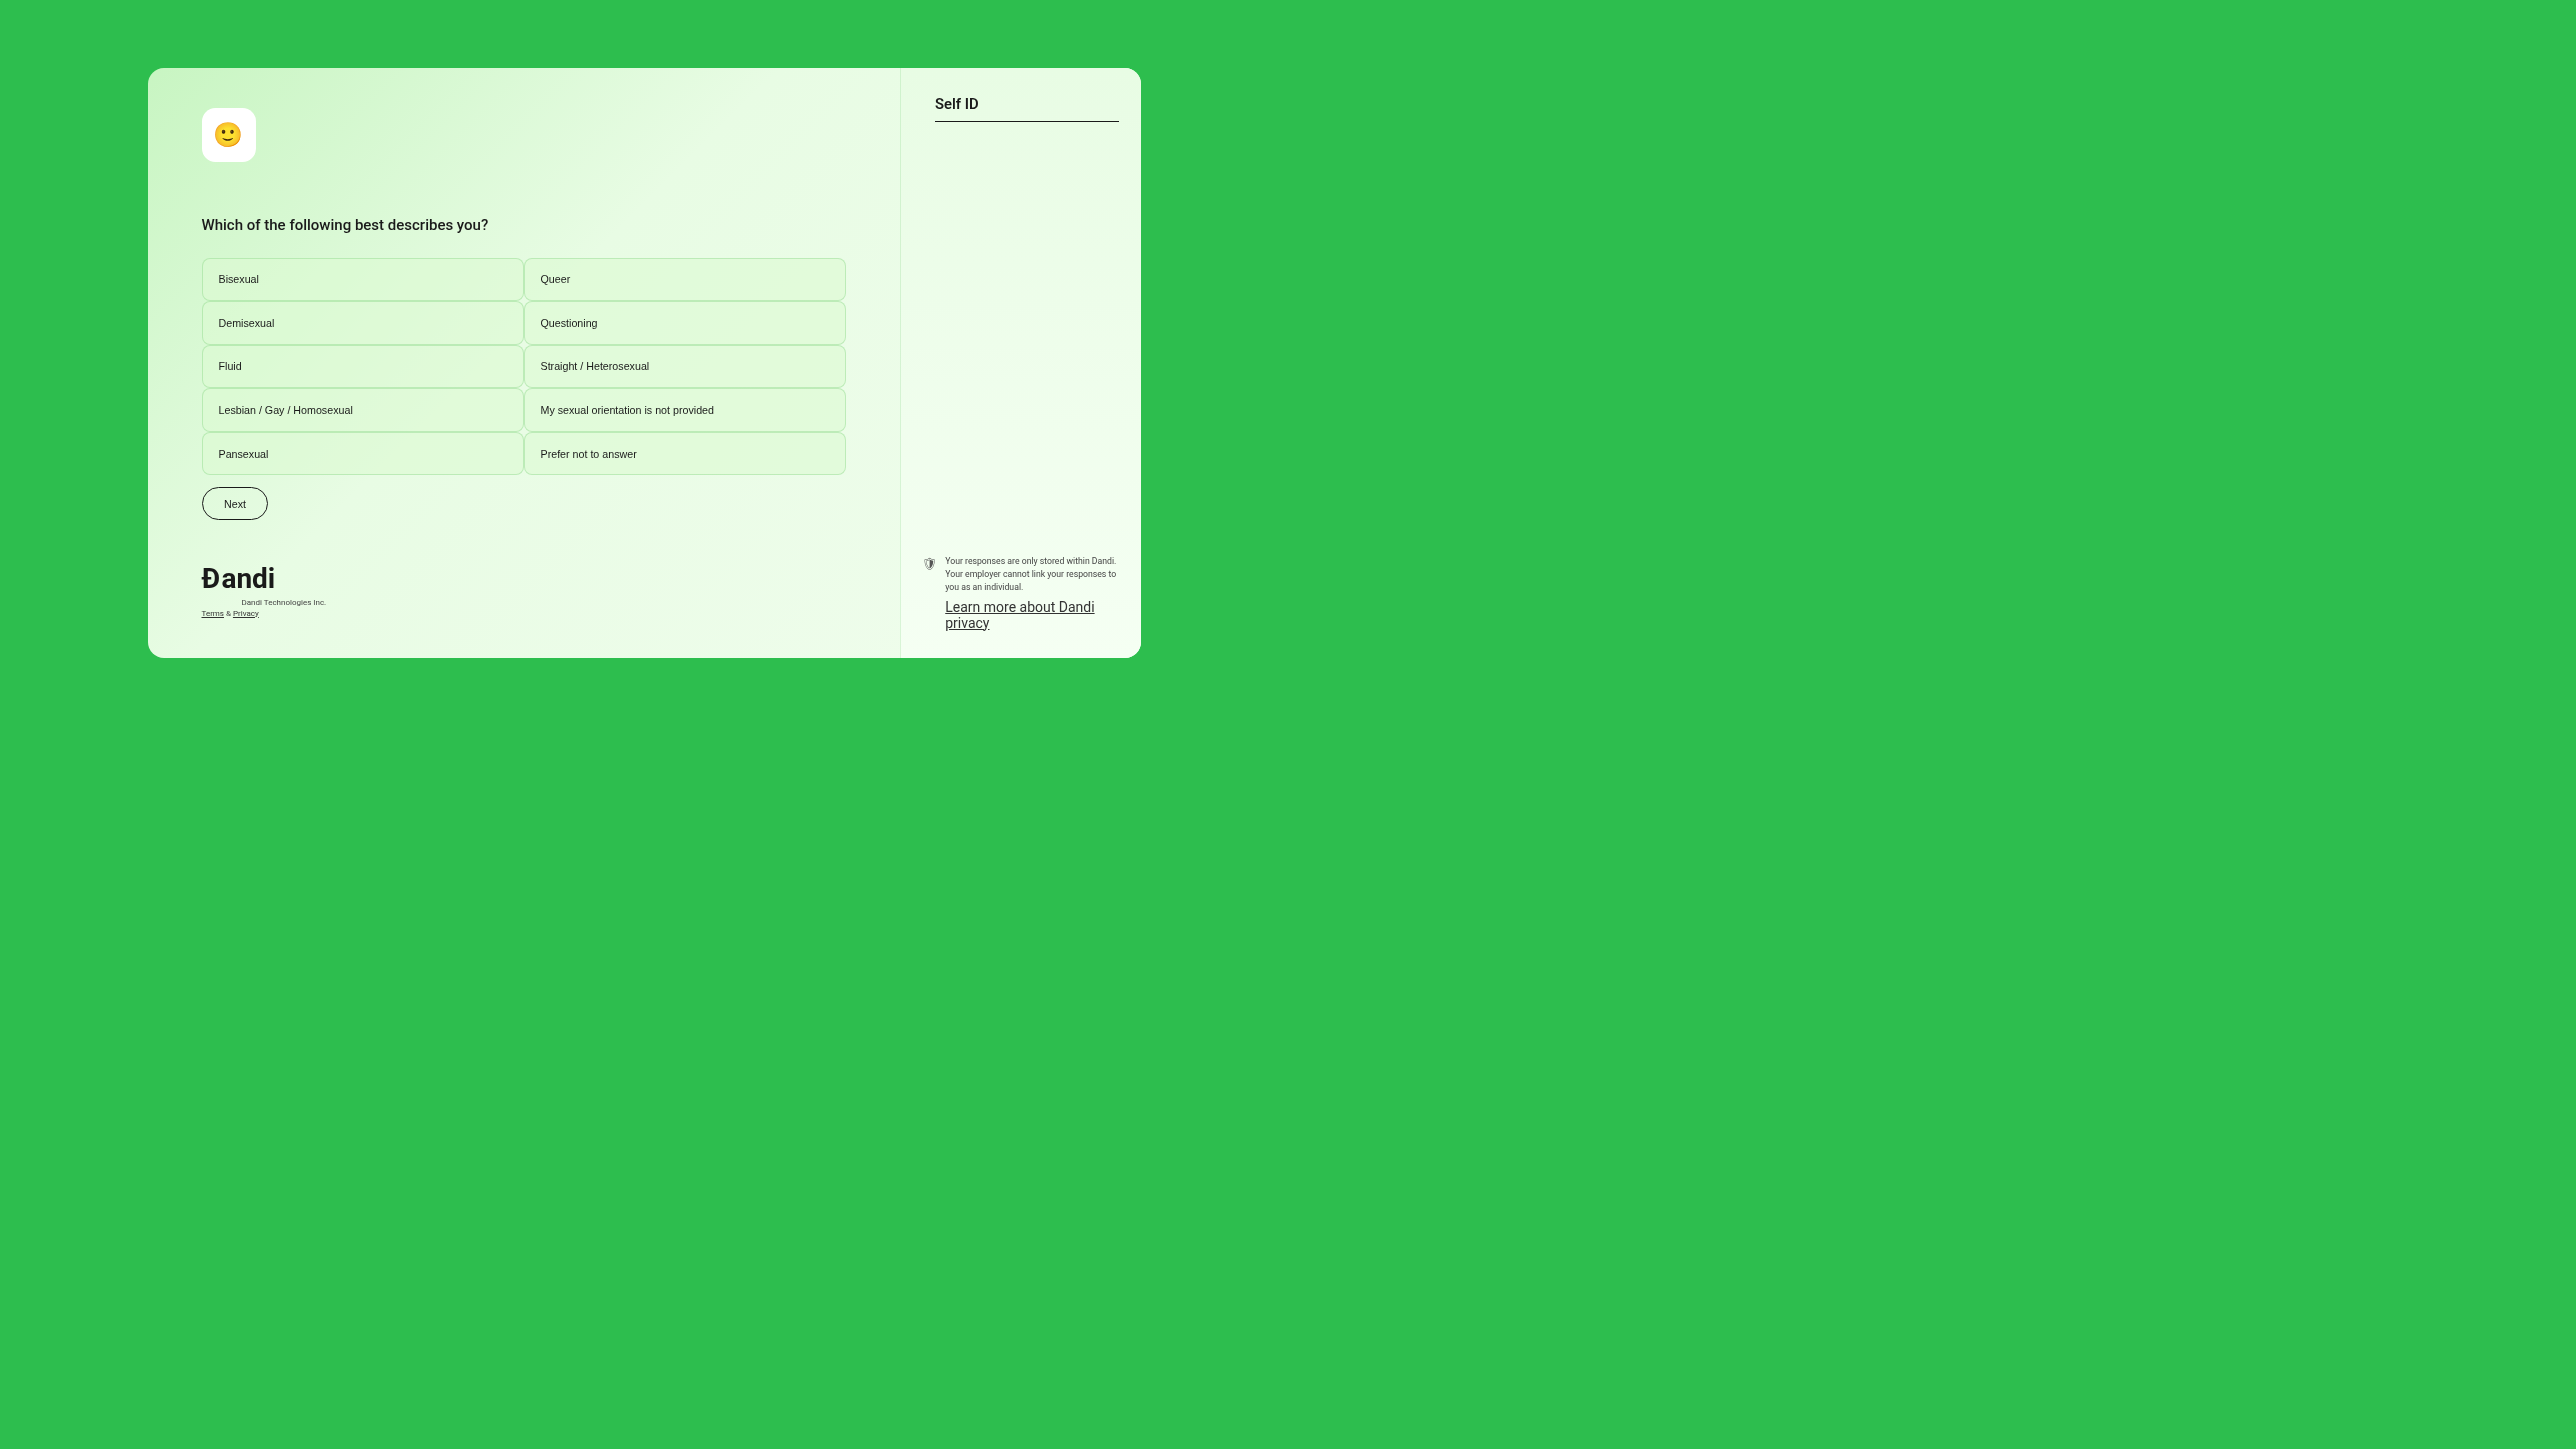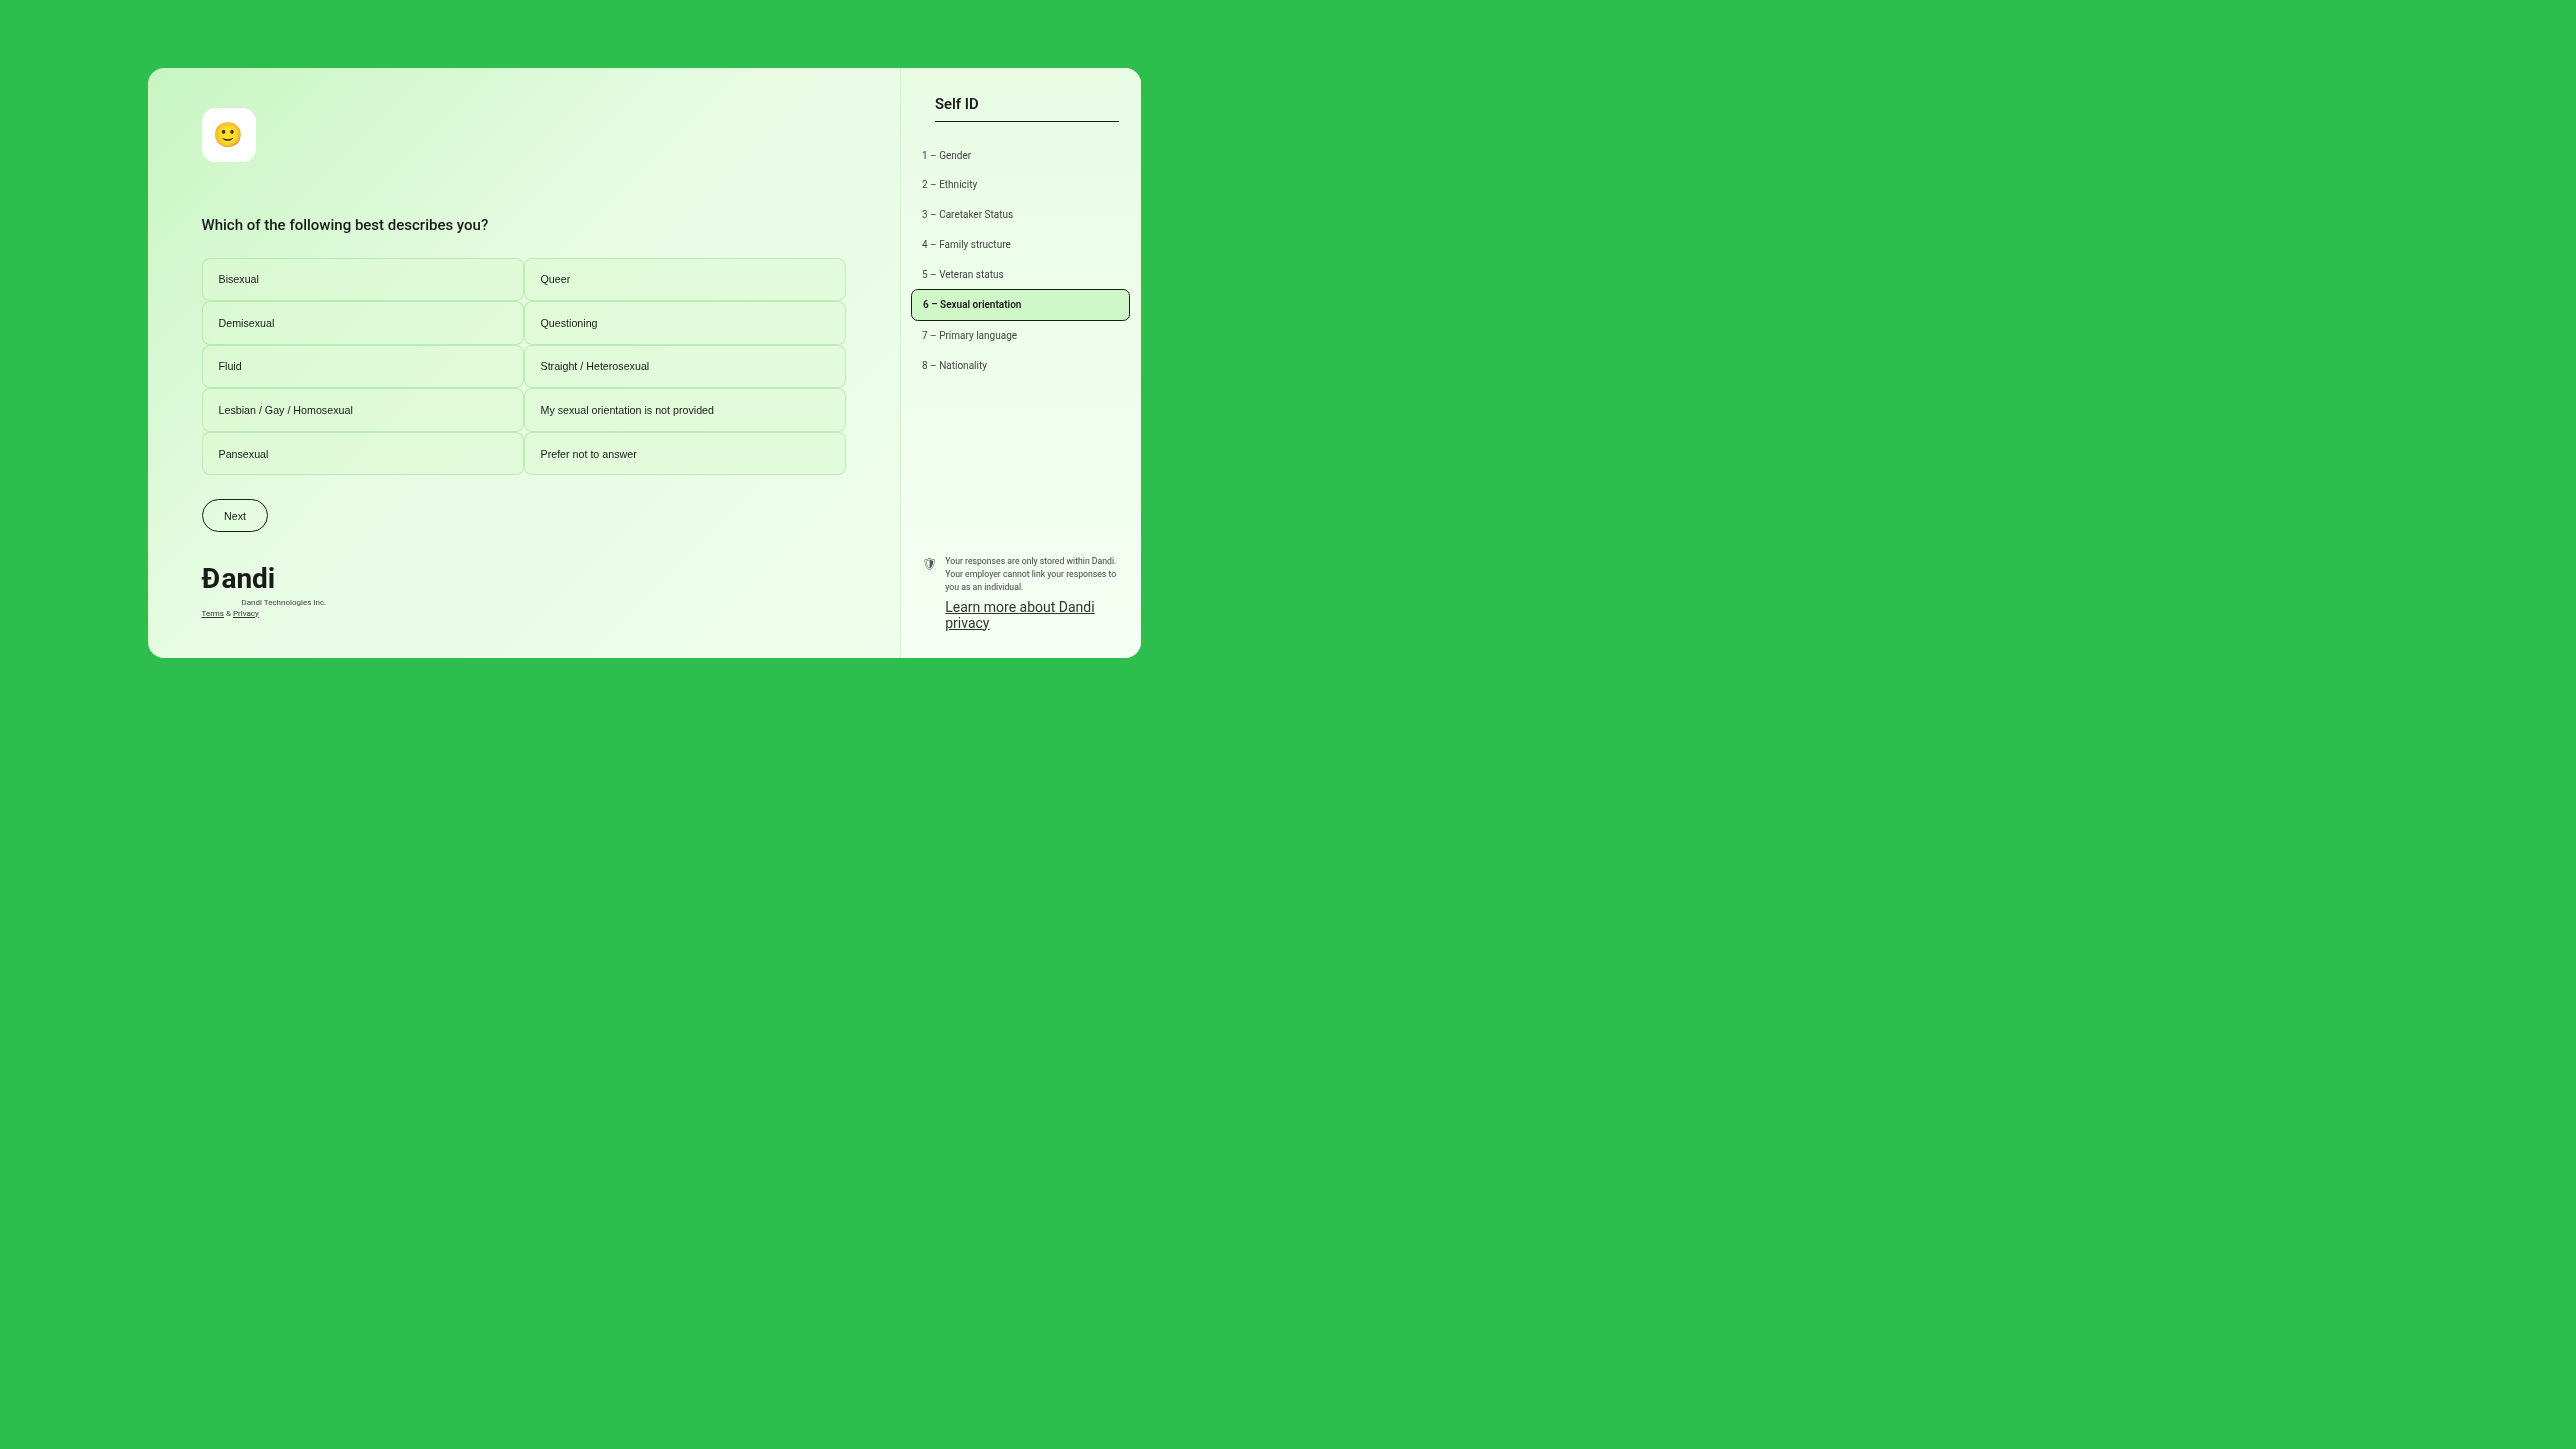--- a/index.html
+++ b/index.html
@@ -67,21 +67,21 @@
       font-size: 15px;
       font-weight: 500;
       color: #1a1a1a;
       margin-bottom: 24px;
     }
 
     .options-grid {
       display: grid;
       grid-template-columns: 1fr 1fr;
       gap: 0;
-      margin-bottom: 24px;
+      margin-bottom: 12px;
     }
 
     .option-btn {
       background: rgba(200, 245, 190, 0.5);
       border: 1px solid rgba(100, 200, 100, 0.3);
       border-radius: 8px;
       padding: 14.8px 16px;
       font-size: 10.7px;
       font-weight: 400;
       color: #1a1a1a;
@@ -264,30 +264,20 @@
           <a href="#">Privacy</a>
         </div>
       </div>
 
     </div>
 
     <div class="right-sidebar">
 
       <h3 class="self-id-title">Self ID</h3>
 
-      <ul class="nav-list">
-        <li class="nav-item">1 – Gender</li>
-        <li class="nav-item">2 – Ethnicity</li>
-        <li class="nav-item">3 – Caretaker Status</li>
-        <li class="nav-item">4 – Family structure</li>
-        <li class="nav-item">5 – Veteran status</li>
-        <li class="nav-item active">6 – Sexual orientation</li>
-        <li class="nav-item">7 – Primary language</li>
-        <li class="nav-item">8 – Nationality</li>
-      </ul>
 
       <div class="privacy-box">
         <span class="shield-icon">🛡</span>
         <div>
           <p class="privacy-text">Your responses are only stored within Dandi. Your employer cannot link your responses to you as an individual.</p>
           <a href="#" class="privacy-link">Learn more about Dandi privacy</a>
         </div>
       </div>
 
     </div>

